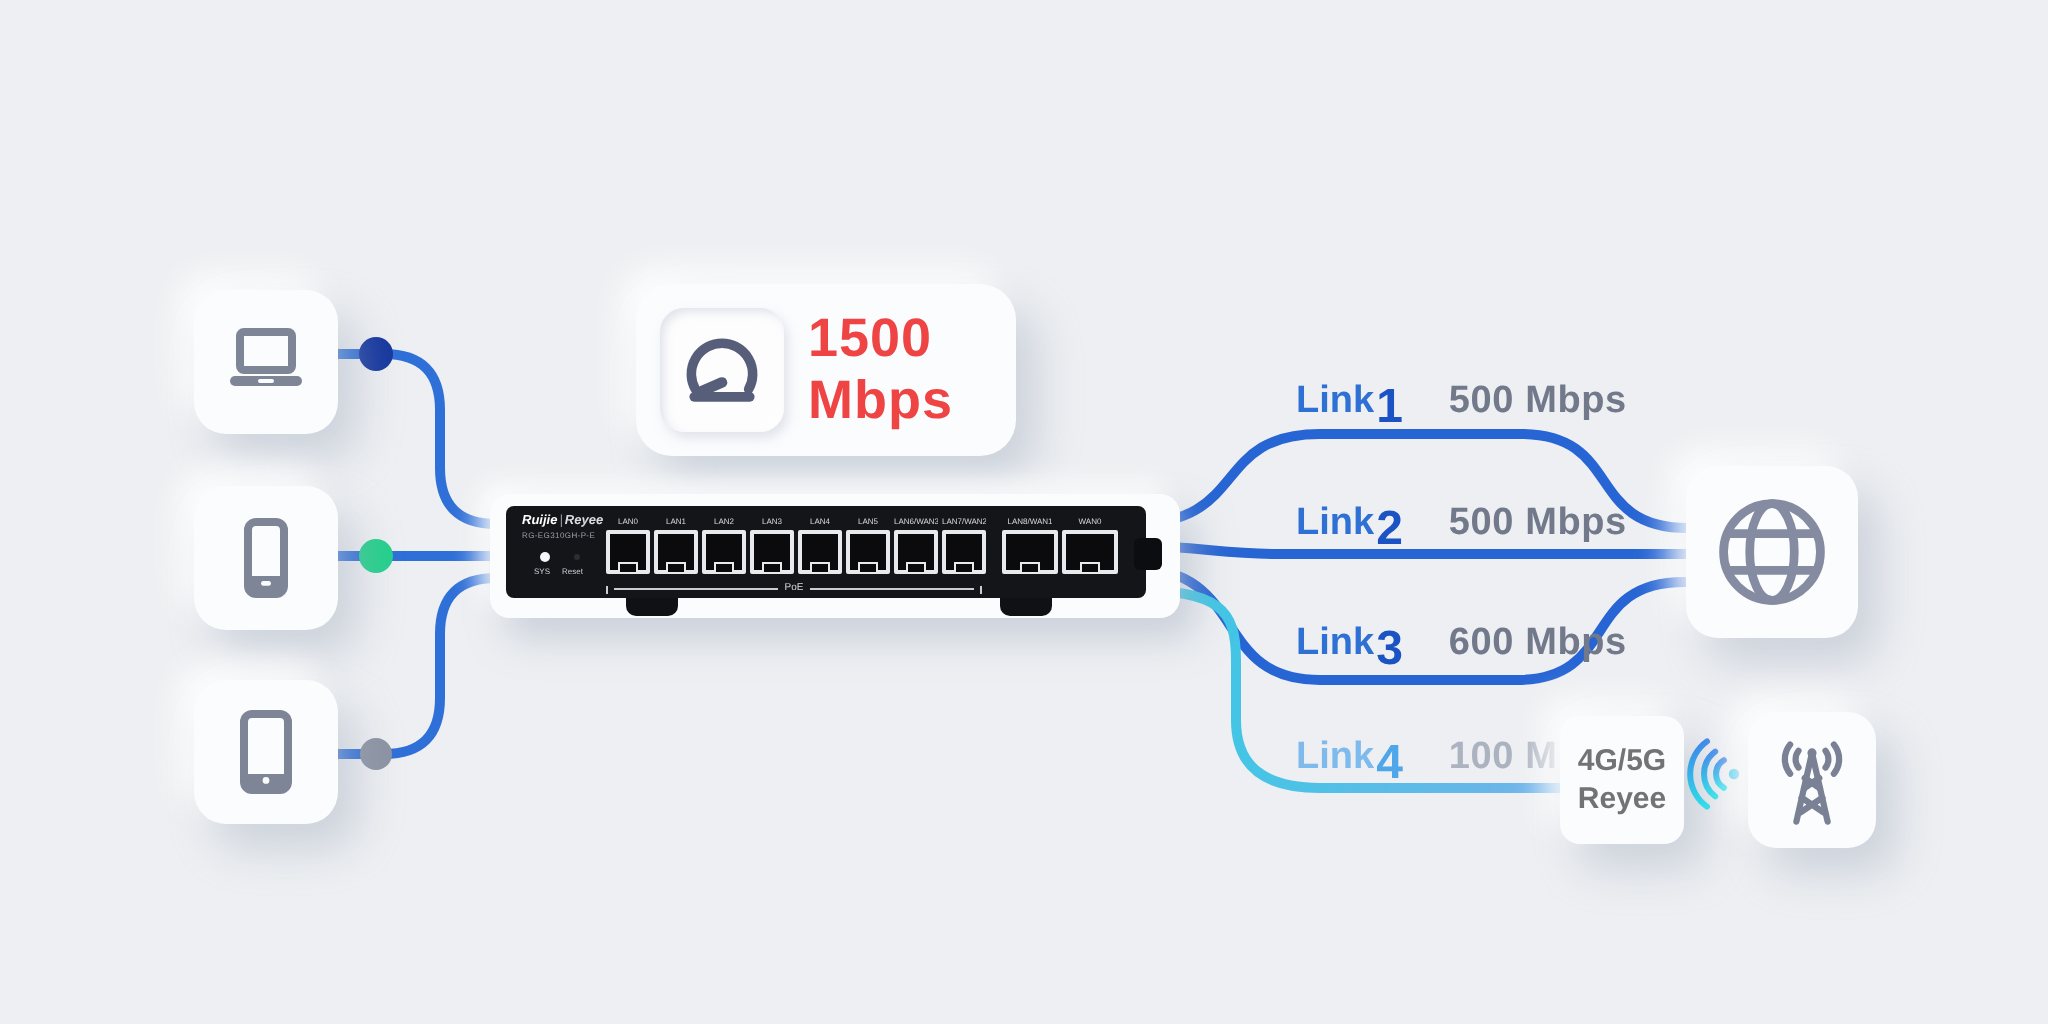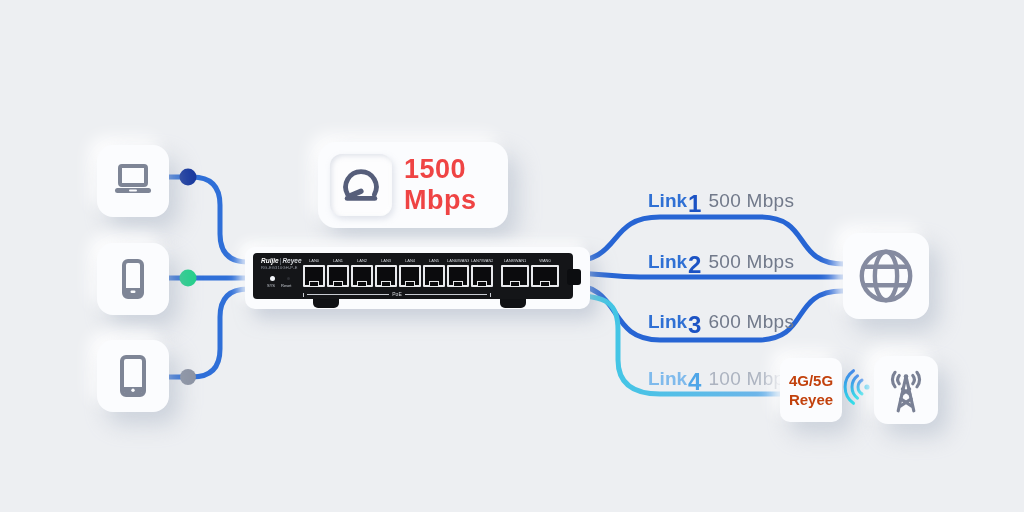--- a/index.html
+++ b/index.html
@@ -45,27 +45,27 @@
   .poe-bracket .bar{flex:1;height:1px;background:#c9ccd3;}
   .poe-label{font-size:5px;color:#d6d9de;line-height:5px;}
   .foot{position:absolute;width:26px;height:9px;background:#101114;border-radius:0 0 5px 5px;top:52px;}
   .foot-l{left:68px;} .foot-r{left:255px;}
   .knob{position:absolute;left:322px;top:22px;width:14px;height:16px;background:#0c0d10;border-radius:3px;}
   
   .link-row{position:absolute;display:flex;align-items:flex-start;white-space:nowrap;}
   .lr1{left:648px;top:190px;} .lr2{left:648px;top:251px;} .lr3{left:648px;top:311px;} .lr4{left:648px;top:368px;}
   .link-name{font-size:19px;font-weight:700;color:#2F70D4;}
   .link-num{font-size:24px;font-weight:700;color:#1C53C4;margin-left:1px;}
-  .link-speed{font-size:19px;font-weight:400;color:#71798A;margin-left:7px;letter-spacing:.3px;}
+  .link-speed{font-size:19px;font-weight:700;color:#71798A;margin-left:23px;letter-spacing:.3px;}
   .lr4 .link-name{color:#7FBAEC;} .lr4 .link-num{color:#4FA6E8;} .lr4 .link-speed{color:#ACB3C0;}
   
   .globe-card{left:843px;top:233px;width:86px;height:86px;display:flex;align-items:center;justify-content:center;}
   .modem-card{left:780px;top:358px;width:62px;height:64px;border-radius:10px;display:flex;flex-direction:column;
               align-items:center;justify-content:center;}
-  .modem-line{font-size:15px;font-weight:700;color:#c2410c;line-height:19px;}
+  .modem-line{font-size:15px;font-weight:700;color:#737373;line-height:19px;}
   .signal-svg{position:absolute;left:842px;top:367px;}
   .tower-card{left:874px;top:356px;width:64px;height:68px;border-radius:14px;display:flex;align-items:center;justify-content:center;}
 </style>
 </head>
 <body>
 
 <div class="canvas">
 
   <svg class="lines-svg" viewBox="0 0 1024 512">
     <defs>

